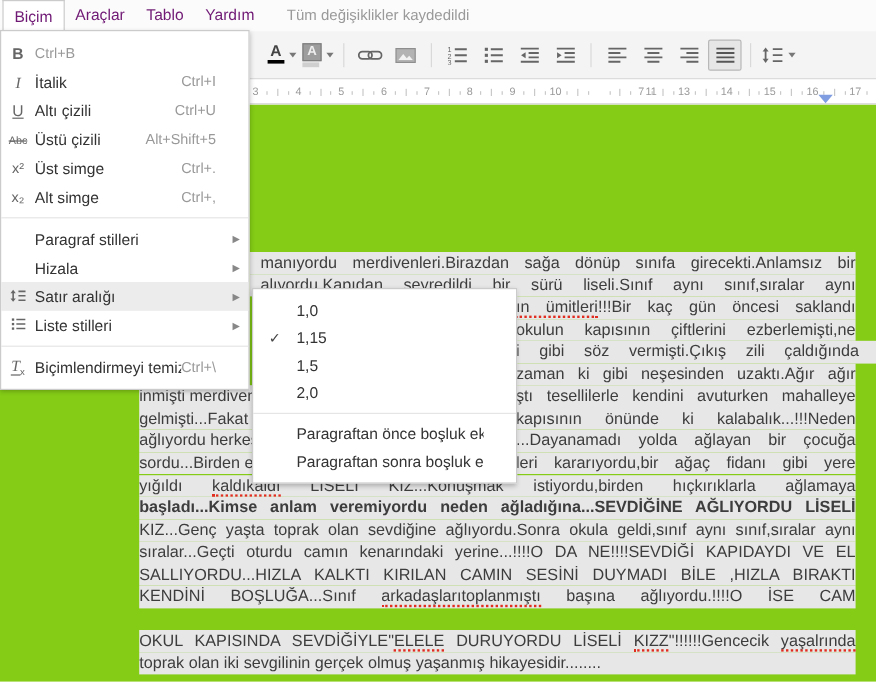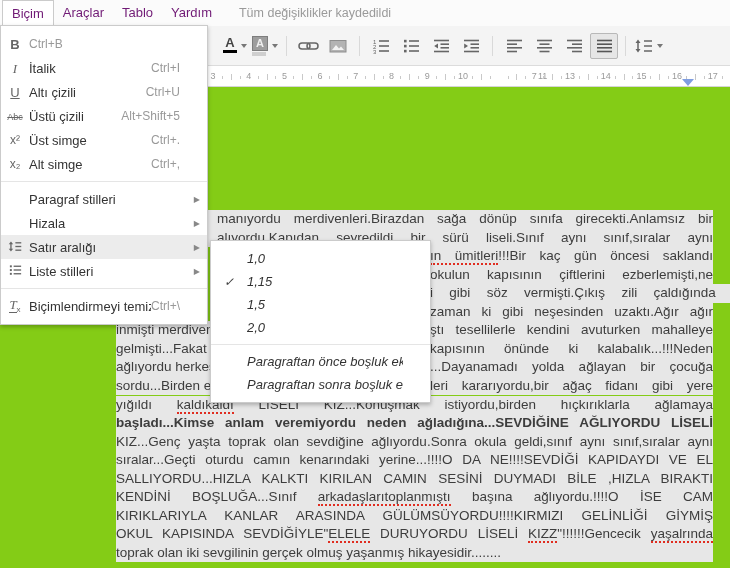--- a/index.html
+++ b/index.html
@@ -41,21 +41,21 @@
   .docpage{position:absolute;top:87px;left:0;right:0;bottom:0;background:#84cc16;z-index:1;}
   .dline{position:absolute;font-size:13.5px;line-height:18.55px;height:18.55px;color:#3d3d3d;
     box-sizing:border-box;white-space:nowrap;}
   .dline.j{text-align:justify;text-align-last:justify;}
   .dline.bg{background:#e7e7e7;}
   .sq{border-bottom:2px dotted #e02d20;}
   
   .menu{position:absolute;background:#fff;border:1px solid #cbcbcb;
     box-shadow:0 2px 4px rgba(0,0,0,.25);padding:6px 0;z-index:40;box-sizing:border-box;}
   #format-menu{left:0;top:25px;width:208px;}
-  #spacing-menu{left:210px;top:240px;width:221px;z-index:41;font-style:italic;}
+  #spacing-menu{left:210px;top:240px;width:221px;z-index:41;}
   .mrow{height:24px;display:flex;align-items:center;font-size:13px;color:#333;cursor:default;}
   #spacing-menu .mrow{height:23px;}
   .mrow.hl{background:#ececec;}
   .mrow .ic{width:28px;flex:none;text-align:center;color:#666;font-size:12px;line-height:1;}
   .mrow .chk{width:36px;flex:none;text-align:center;color:#444;font-size:12px;}
   .mrow .lbl{flex:1;white-space:nowrap;overflow:hidden;}
   .mrow .sc{color:#999;font-size:12px;margin-right:12px;white-space:nowrap;}
   .mrow .arr{color:#888;font-size:8px;margin-right:7px;width:8px;text-align:right;}
   .msep{border-top:1px solid #e5e5e5;margin:5px 0;}
   .tx-ic{font-family:"Liberation Serif",serif;font-style:italic;font-size:13px;}
@@ -77,21 +77,20 @@
     <div class="dline bg" style="left: 116px; top: 271.4px; width: 96px;"><span>ağlıyordu herkes</span></div>
     <div class="dline bg j" style="left: 430px; top: 271.4px; width: 283px;"><span>...Dayanamadı yolda ağlayan bir çocuğa</span></div>
     <div class="dline bg" style="left: 116px; top: 289.95px; width: 96px;"><span>sordu...Birden e</span></div>
     <div class="dline bg j" style="left: 430px; top: 289.95px; width: 283px;"><span>leri kararıyordu,bir ağaç fidanı gibi yere</span></div>
     <div class="dline bg j" style="left: 116px; top: 308.5px; width: 597px;"><span>yığıldı </span><span class="sq">kaldıkaldı</span><span> LİSELİ KIZ...Konuşmak istiyordu,birden hıçkırıklarla ağlamaya</span></div>
     <div class="dline bg j" style="left: 116px; top: 327.05px; width: 597px; font-weight: bold;"><span>başladı...Kimse anlam veremiyordu neden ağladığına...SEVDİĞİNE AĞLIYORDU LİSELİ</span></div>
     <div class="dline bg j" style="left: 116px; top: 345.6px; width: 597px;"><span>KIZ...Genç yaşta toprak olan sevdiğine ağlıyordu.Sonra okula geldi,sınıf aynı sınıf,sıralar aynı</span></div>
     <div class="dline bg j" style="left: 116px; top: 364.15px; width: 597px;"><span>sıralar...Geçti oturdu camın kenarındaki yerine...!!!!O DA NE!!!!SEVDİĞİ KAPIDAYDI VE EL</span></div>
     <div class="dline bg j" style="left: 116px; top: 382.7px; width: 597px;"><span>SALLIYORDU...HIZLA KALKTI KIRILAN CAMIN SESİNİ DUYMADI BİLE ,HIZLA BIRAKTI</span></div>
     <div class="dline bg j" style="left: 116px; top: 401.25px; width: 597px;"><span>KENDİNİ BOŞLUĞA...Sınıf </span><span class="sq">arkadaşlarıtoplanmıştı</span><span> başına ağlıyordu.!!!!O İSE CAM</span></div>
-    <div class="dline bg j" style="left: 116px; top: 419.8px; width: 597px;"><span>KIRIKLARIYLA KANLAR ARASINDA GÜLÜMSÜYORDU!!!!KIRMIZI GELİNLİĞİ GİYMİŞ</span></div>
     <div class="dline bg j" style="left: 116px; top: 438.35px; width: 597px;"><span>OKUL KAPISINDA SEVDİĞİYLE"</span><span class="sq">ELELE</span><span> DURUYORDU LİSELİ </span><span class="sq">KIZZ</span><span>"!!!!!!Gencecik </span><span class="sq">yaşalrında</span></div>
     <div class="dline bg" style="left: 116px; top: 456.9px; width: 597px;"><span>toprak olan iki sevgilinin gerçek olmuş yaşanmış hikayesidir........</span></div>
   </div>
 
 <div class="menubar">
   <div id="menubar-items" style="display:flex;align-items:center;height:100%;">
       <div class="mitem open">Biçim</div>
       <div class="mitem">Araçlar</div>
       <div class="mitem">Tablo</div>
       <div class="mitem">Yardım</div>

